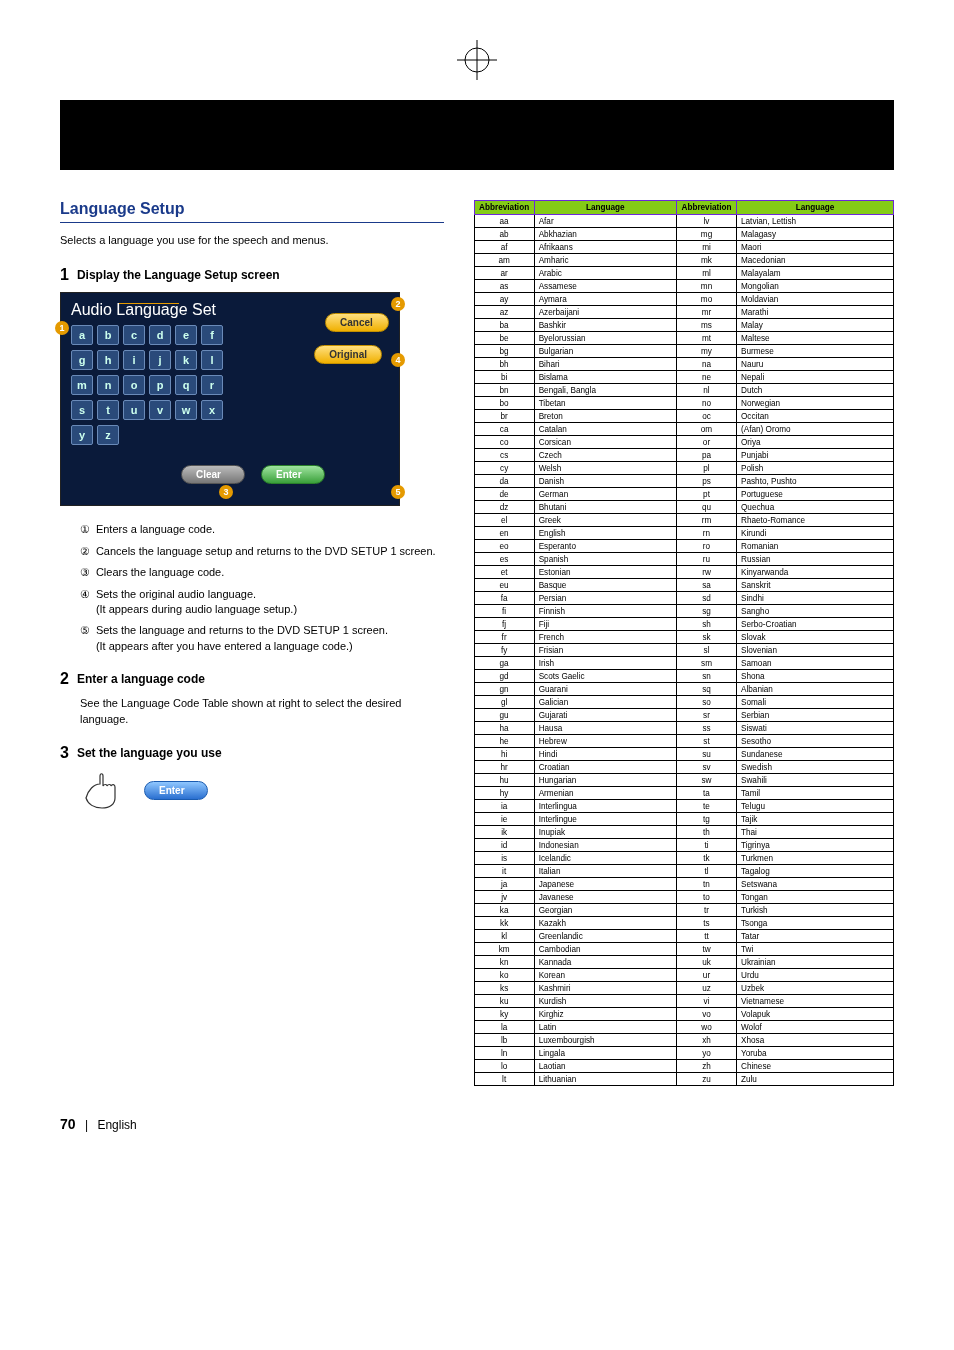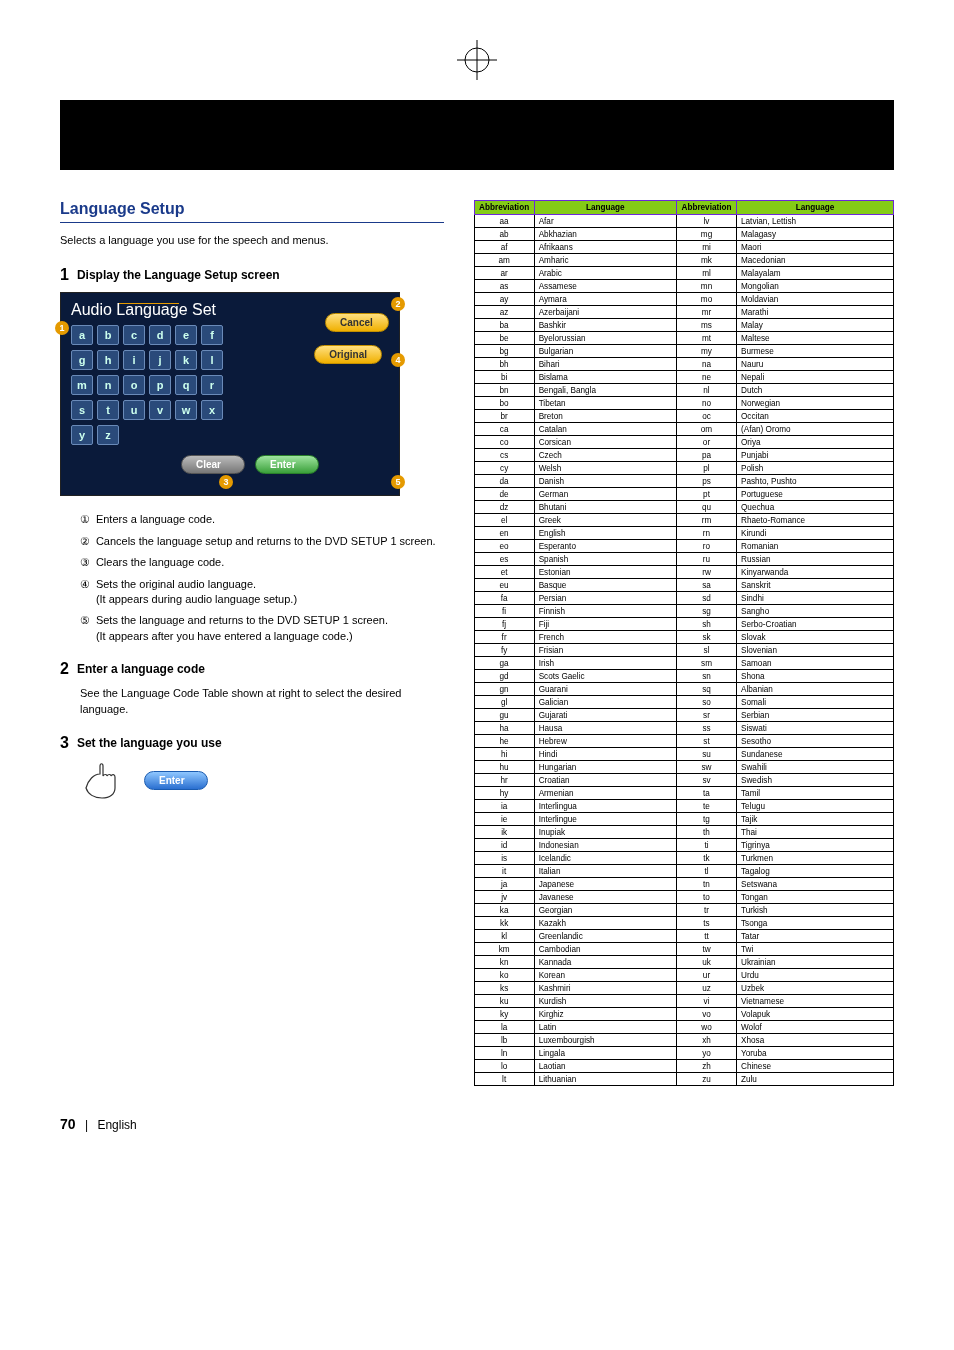--- a/index.html
+++ b/index.html
@@ -132,21 +132,21 @@
             <span class="key">v</span>
             <span class="key">w</span>
             <span class="key">x</span>
           </div>
           <div class="osd-row">
             <span class="key">y</span>
             <span class="key">z</span>
           </div>
         </div>
 
-      <div class="osd-row" style="margin-top:10px; justify-content:flex-start; padding-left:110px; gap:10px;">
+      <div class="osd-row" style="margin-top:20px; justify-content:flex-start; padding-left:110px; gap:16px;">
         <span class="btn-pill gray">Clear</span>
         <span class="btn-pill green">Enter</span>
       </div>
     </div>
 
     <ul class="enum-list" id="enum-list">
         <li>
           <span class="circ">①</span>
           <span style="white-space: pre-line;">Enters a language code.</span>
         </li>
@@ -445,30 +445,30 @@
             <td class="abbr">st</td>
             <td>Sesotho</td>
           </tr>
           <tr>
             <td class="abbr">hi</td>
             <td>Hindi</td>
             <td class="abbr">su</td>
             <td>Sundanese</td>
           </tr>
           <tr>
+            <td class="abbr">hr</td>
+            <td>Croatian</td>
+            <td class="abbr">sv</td>
+            <td>Swedish</td>
+          </tr>
+          <tr>
             <td class="abbr">hu</td>
             <td>Hungarian</td>
             <td class="abbr">sw</td>
             <td>Swahili</td>
-          </tr>
-          <tr>
-            <td class="abbr">hr</td>
-            <td>Croatian</td>
-            <td class="abbr">sv</td>
-            <td>Swedish</td>
           </tr>
           <tr>
             <td class="abbr">hy</td>
             <td>Armenian</td>
             <td class="abbr">ta</td>
             <td>Tamil</td>
           </tr>
           <tr>
             <td class="abbr">ia</td>
             <td>Interlingua</td>

